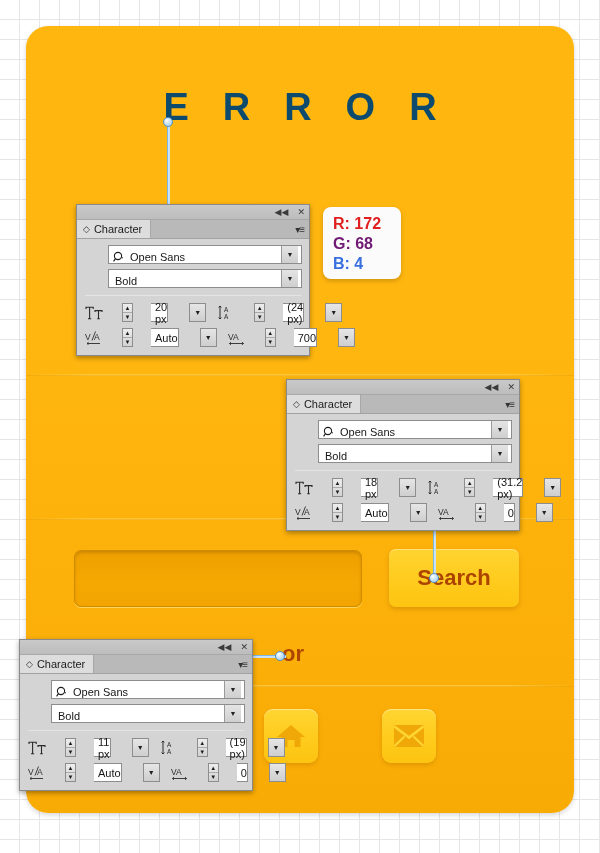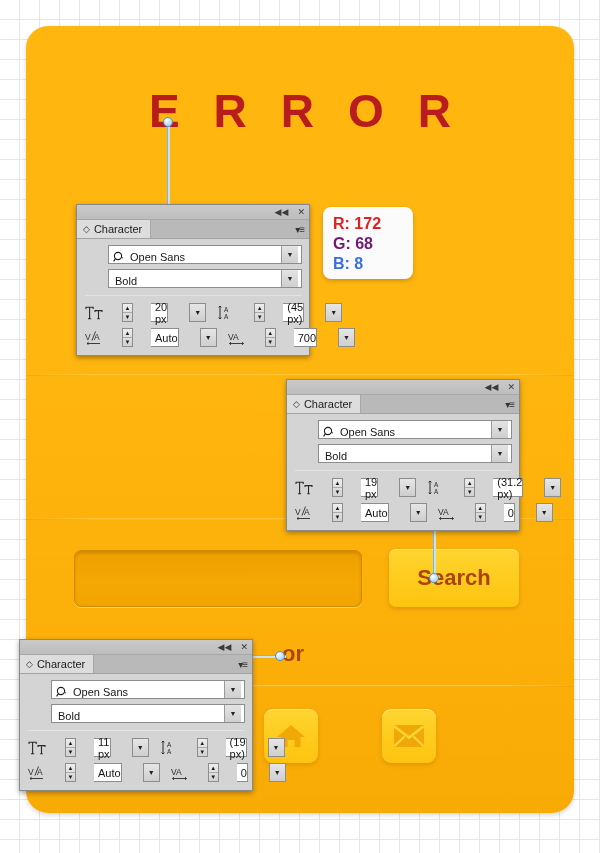--- a/index.html
+++ b/index.html
@@ -38,25 +38,25 @@
   #divider-1 { top: 348px; }
   #divider-2 { top: 492px; }
   #divider-3 { top: 659px; }
 
   
   #error-heading {
     position: absolute;
     left: 0; top: 88px;
     width: 100%;
     text-align: center;
-    font-size: 46px;
+    font-size: 38px;
     font-weight: bold;
     letter-spacing: 34px;
     text-indent: 34px;
-    color: #b91c1c;
+    color: #0c4a6e;
     line-height: 1;
     font-family: "Liberation Sans", sans-serif;
   }
 
   
   #search-input {
     position: absolute;
     left: 74px; top: 550px;
     width: 288px; height: 57px;
     border-radius: 7px;
@@ -259,21 +259,21 @@
   #conn-1-dot  { left: 163px; top: 117px; }
   #conn-2-line { left: 433px; top: 525px; height: 53px; }
   #conn-2-dot  { left: 429px; top: 573px; }
   #conn-3-line { left: 242px; top: 655px; width: 44px; }
   #conn-3-dot  { left: 275px; top: 651px; }
 
   
   #rgb-swatch {
     position: absolute;
     left: 323px; top: 207px;
-    width: 90px; height: 72px;
+    width: 78px; height: 72px;
     background: #fbfbfb;
     border-radius: 8px;
     box-shadow: 0 2px 4px rgba(120,80,0,0.35);
     padding: 7px 0 0 10px;
     line-height: 20px;
     font-size: 16px;
     font-weight: bold;
     font-family: "Liberation Sans", sans-serif;
   }
   #rgb-swatch .rgb-r { color: #e02020; }
@@ -287,21 +287,21 @@
   <div class="divider" id="divider-1"></div>
   <div class="divider" id="divider-2"></div>
   <div class="divider" id="divider-3"></div>
 </div>
 
 <div id="error-heading">ERROR</div>
 
 <div id="rgb-swatch">
   <div class="rgb-r">R: 172</div>
   <div class="rgb-g">G: 68</div>
-  <div class="rgb-b">B: 8</div>
+  <div class="rgb-b">B: 4</div>
 </div>
 
 <input id="search-input" type="text" placeholder="" style="">
 <button id="search-button">Search</button>
 
 <div id="or-label">or</div>
 
 <div class="icon-tile" id="home-tile">
   <span>
     <svg width="30" height="28" viewBox="0 0 30 28">
@@ -382,21 +382,21 @@
             <svg width="18" height="15" viewBox="0 0 18 15">
               <path d="M3 1 L3 14 M1.6 2.4 L3 1 L4.4 2.4 M1.6 12.6 L3 14 L4.4 12.6" stroke="#2a2a2a" stroke-width="1" fill="none"></path>
               <text x="7" y="6.6" font-size="6.4" font-family="Liberation Sans, sans-serif" fill="#2a2a2a">A</text>
               <text x="7" y="14" font-size="6.4" font-family="Liberation Sans, sans-serif" fill="#2a2a2a">A</text>
             </svg>
           </span>
           <span class="spinner">
             <span class="spin-up">▲</span>
             <span class="spin-dn">▼</span>
           </span>
-          <span class="metric-val">(45 px)</span>
+          <span class="metric-val">(24 px)</span>
           <span class="metric-arrow">▼</span>
         </div>
       </div>
       <div class="metric-line">
         <div class="metric">
           <span class="metric-icon">
             <svg width="18" height="15" viewBox="0 0 18 15">
               <text x="0" y="9.5" font-size="8.5" font-family="Liberation Sans, sans-serif" fill="#2a2a2a">V</text>
               <line x1="7" y1="10.5" x2="10.5" y2="1.5" stroke="#2a2a2a" stroke-width="0.9"></line>
               <text x="9" y="9.5" font-size="8.5" font-family="Liberation Sans, sans-serif" fill="#2a2a2a">A</text>
@@ -470,21 +470,21 @@
           <span class="metric-icon">
             <svg width="18" height="14" viewBox="0 0 18 14">
               <path d="M1 3 L1 1.2 L8.2 1.2 L8.2 3 M4.6 1.6 L4.6 12.8 M3 12.8 L6.2 12.8" stroke="#2a2a2a" stroke-width="1.1" fill="none"></path>
               <path d="M10 6 L10 4.6 L17 4.6 L17 6 M13.5 4.9 L13.5 12.8 M12.2 12.8 L14.8 12.8" stroke="#2a2a2a" stroke-width="1.1" fill="none"></path>
             </svg>
           </span>
           <span class="spinner">
             <span class="spin-up">▲</span>
             <span class="spin-dn">▼</span>
           </span>
-          <span class="metric-val">19 px</span>
+          <span class="metric-val">18 px</span>
           <span class="metric-arrow">▼</span>
         </div>
         <div class="metric">
           <span class="metric-icon">
             <svg width="18" height="15" viewBox="0 0 18 15">
               <path d="M3 1 L3 14 M1.6 2.4 L3 1 L4.4 2.4 M1.6 12.6 L3 14 L4.4 12.6" stroke="#2a2a2a" stroke-width="1" fill="none"></path>
               <text x="7" y="6.6" font-size="6.4" font-family="Liberation Sans, sans-serif" fill="#2a2a2a">A</text>
               <text x="7" y="14" font-size="6.4" font-family="Liberation Sans, sans-serif" fill="#2a2a2a">A</text>
             </svg>
           </span>

